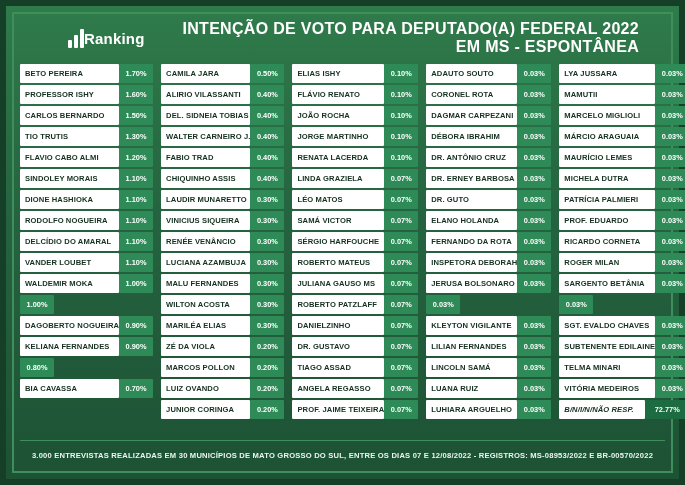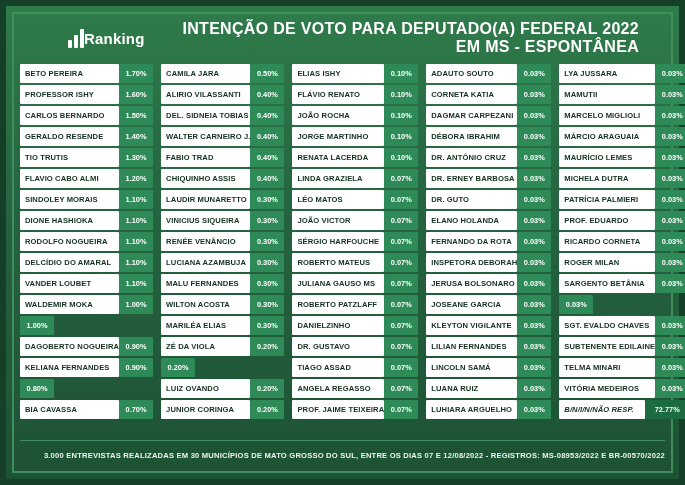--- a/index.html
+++ b/index.html
@@ -70,21 +70,21 @@
     color:#ffffff;font-size:7.4px;font-weight:bold;
     display:flex;align-items:center;justify-content:center;
     border-radius:1px;
   }
   .val.dark{background:#1d6b41;}
   .row.highlight .name{background:#ffffff;color:#14301f;font-style:italic;}
   .row.highlight .val{width:44px;background:#1d6b41;}
   
   .footer{
     position:absolute;left:14px;right:14px;bottom:10px;height:28px;
-    display:flex;align-items:center;justify-content:flex-end;
+    display:flex;align-items:center;justify-content:center;
     border-top:1px solid #3f8f5c;
   }
   .footer span{
     color:#eaf6ee;font-size:7.6px;font-weight:bold;letter-spacing:.2px;
     text-align:center;
   }
 </style>
 </head>
 <body>
 
@@ -111,24 +111,20 @@
         </div>
         <div class="row">
           <div class="name">PROFESSOR ISHY</div>
           <div class="val">1.60%</div>
         </div>
         <div class="row">
           <div class="name">CARLOS BERNARDO</div>
           <div class="val">1.50%</div>
         </div>
         <div class="row">
-          <div class="name">GERALDO RESENDE</div>
-          <div class="val">1.40%</div>
-        </div>
-        <div class="row">
           <div class="name">TIO TRUTIS</div>
           <div class="val">1.30%</div>
         </div>
         <div class="row">
           <div class="name">FLAVIO CABO ALMI</div>
           <div class="val">1.20%</div>
         </div>
         <div class="row">
           <div class="name">SINDOLEY MORAIS</div>
           <div class="val">1.10%</div>
@@ -223,20 +219,21 @@
         </div>
         <div class="row">
           <div class="name">MARILÉA ELIAS</div>
           <div class="val">0.30%</div>
         </div>
         <div class="row">
           <div class="name">ZÉ DA VIOLA</div>
           <div class="val">0.20%</div>
         </div>
         <div class="row">
+          <div class="name">MARCOS POLLON</div>
           <div class="val">0.20%</div>
         </div>
         <div class="row">
           <div class="name">LUIZ OVANDO</div>
           <div class="val">0.20%</div>
         </div>
         <div class="row">
           <div class="name">JUNIOR CORINGA</div>
           <div class="val">0.20%</div>
         </div>
@@ -264,21 +261,21 @@
         </div>
         <div class="row">
           <div class="name">LINDA GRAZIELA</div>
           <div class="val">0.07%</div>
         </div>
         <div class="row">
           <div class="name">LÉO MATOS</div>
           <div class="val">0.07%</div>
         </div>
         <div class="row">
-          <div class="name">JOÃO VICTOR</div>
+          <div class="name">SAMÁ VICTOR</div>
           <div class="val">0.07%</div>
         </div>
         <div class="row">
           <div class="name">SÉRGIO HARFOUCHE</div>
           <div class="val">0.07%</div>
         </div>
         <div class="row">
           <div class="name">ROBERTO MATEUS</div>
           <div class="val">0.07%</div>
         </div>
@@ -310,21 +307,21 @@
           <div class="name">PROF. JAIME TEIXEIRA</div>
           <div class="val">0.07%</div>
         </div>
       </div>
       <div class="col">
         <div class="row">
           <div class="name">ADAUTO SOUTO</div>
           <div class="val">0.03%</div>
         </div>
         <div class="row">
-          <div class="name">CORNETA KATIA</div>
+          <div class="name">CORONEL ROTA</div>
           <div class="val">0.03%</div>
         </div>
         <div class="row">
           <div class="name">DAGMAR CARPEZANI</div>
           <div class="val">0.03%</div>
         </div>
         <div class="row">
           <div class="name">DÉBORA IBRAHIM</div>
           <div class="val">0.03%</div>
         </div>
@@ -350,21 +347,20 @@
         </div>
         <div class="row">
           <div class="name">INSPETORA DEBORAH</div>
           <div class="val">0.03%</div>
         </div>
         <div class="row">
           <div class="name">JERUSA BOLSONARO</div>
           <div class="val">0.03%</div>
         </div>
         <div class="row">
-          <div class="name">JOSEANE GARCIA</div>
           <div class="val">0.03%</div>
         </div>
         <div class="row">
           <div class="name">KLEYTON VIGILANTE</div>
           <div class="val">0.03%</div>
         </div>
         <div class="row">
           <div class="name">LILIAN FERNANDES</div>
           <div class="val">0.03%</div>
         </div>

